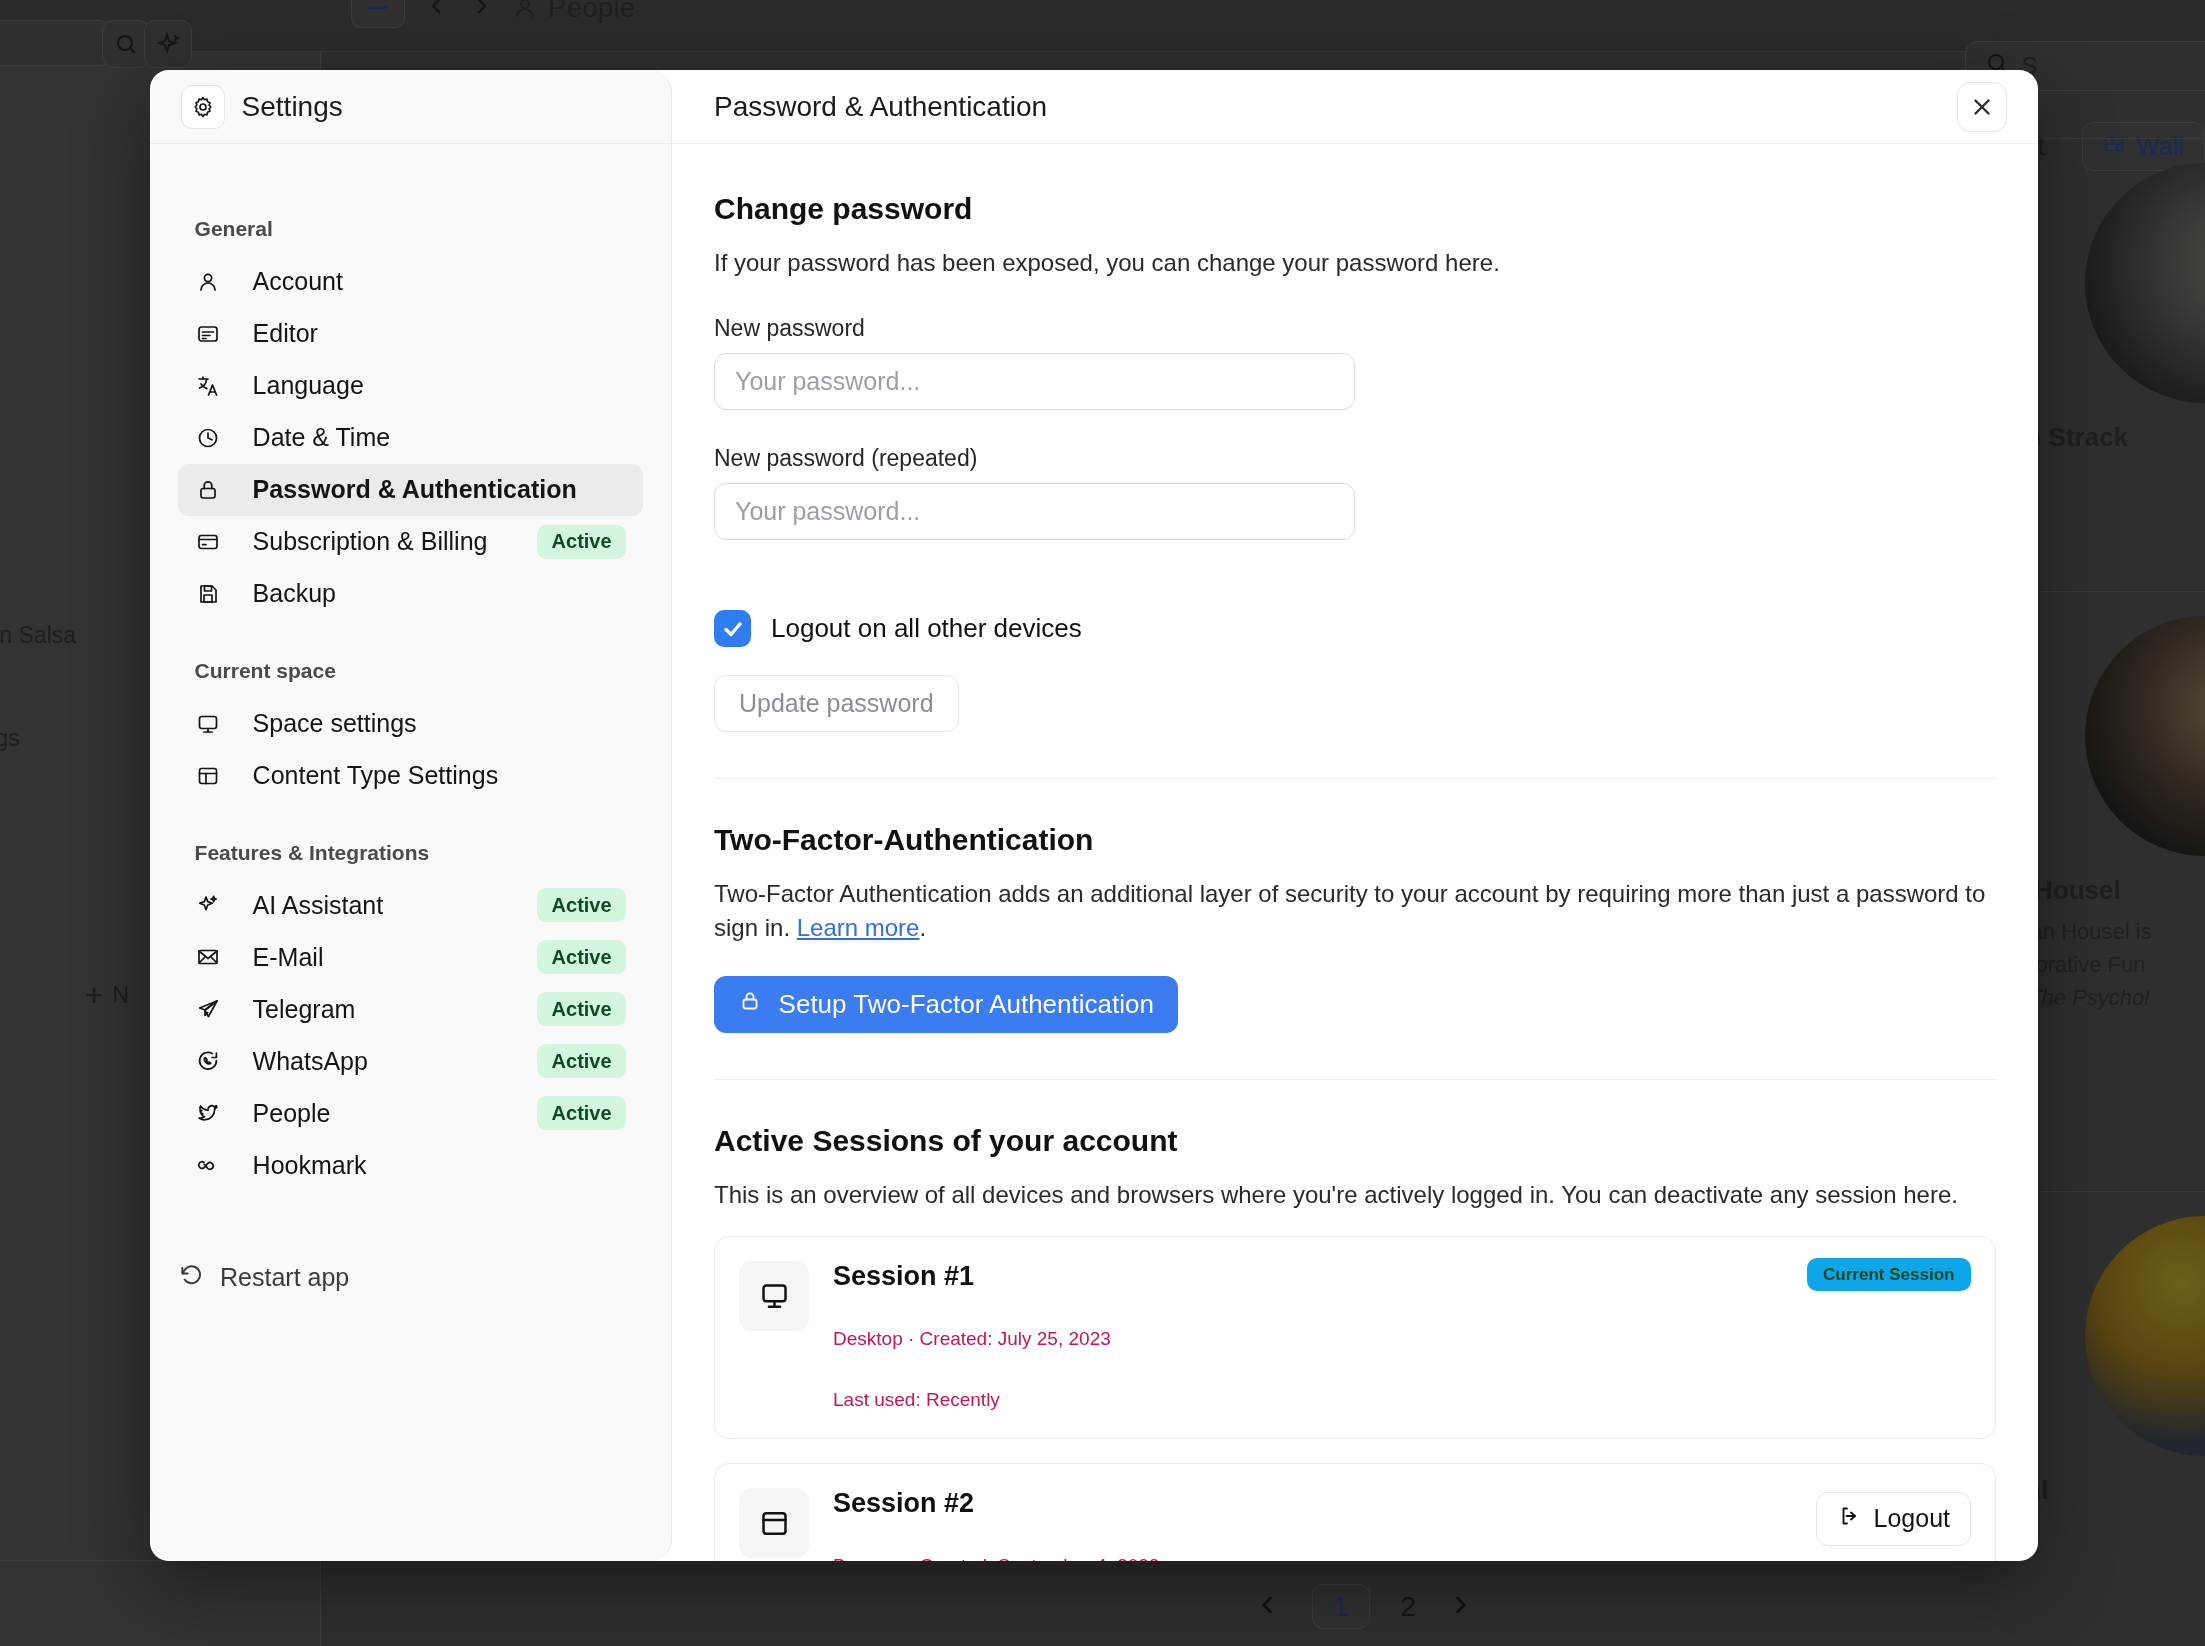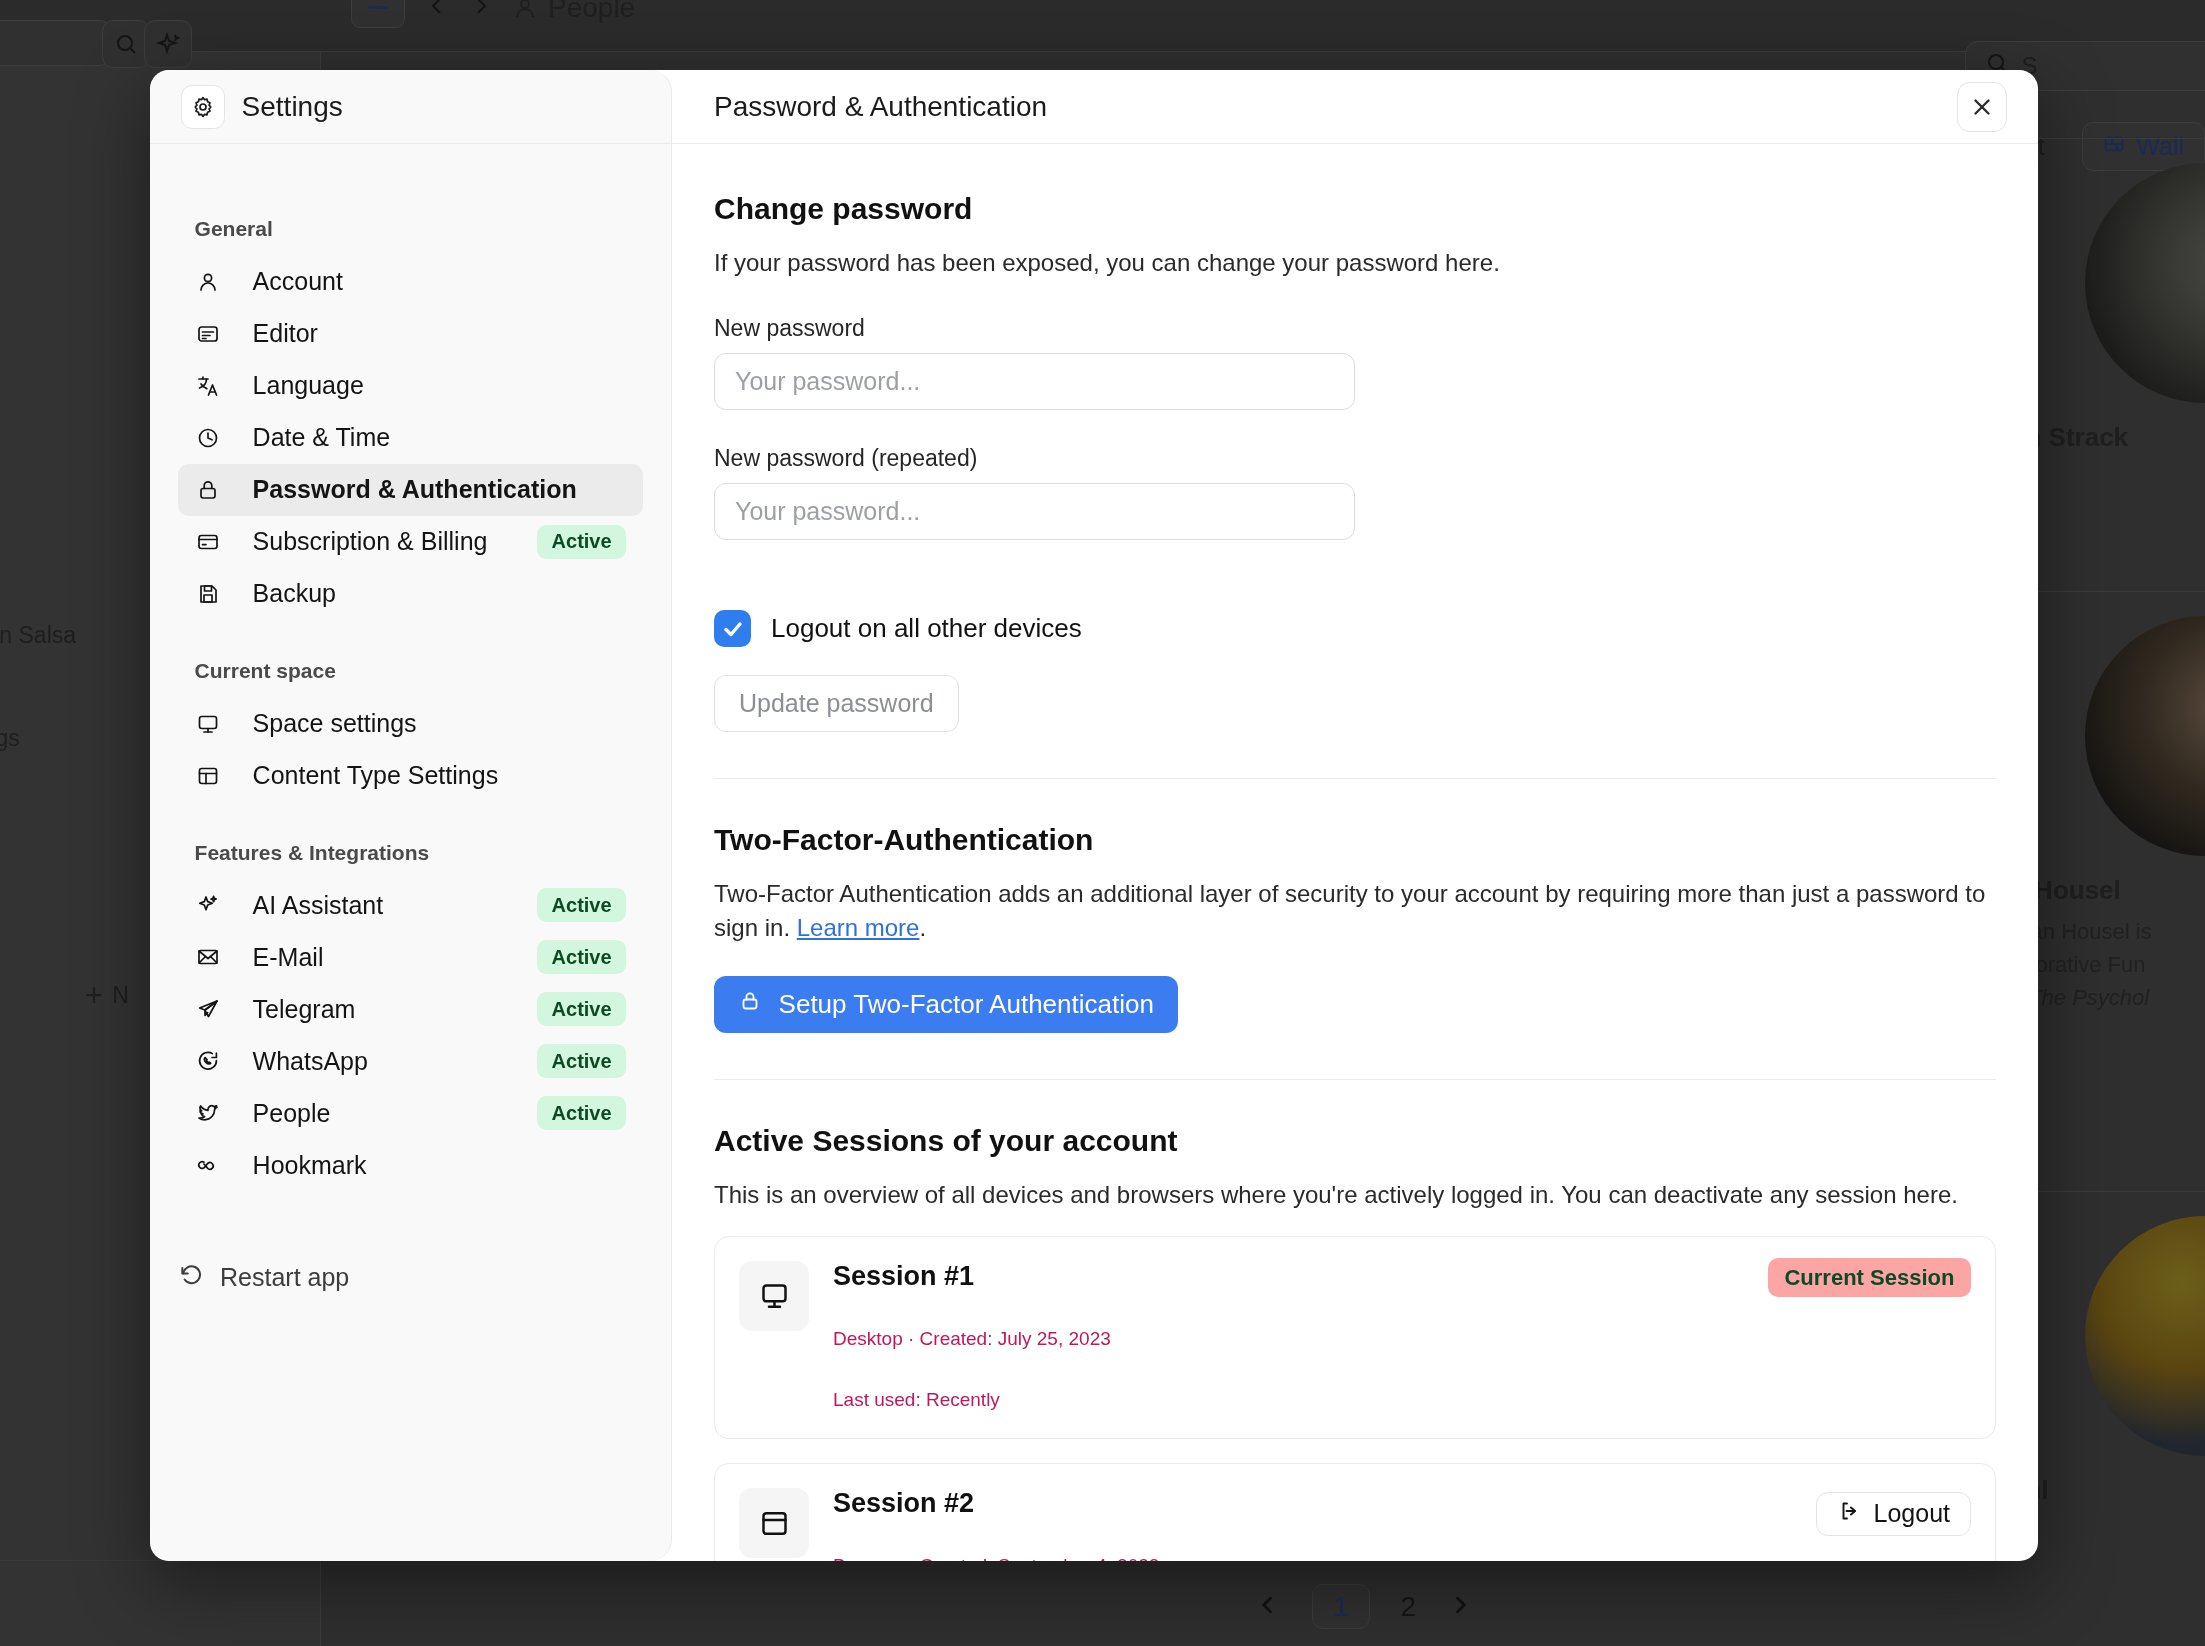--- a/index.html
+++ b/index.html
@@ -257,27 +257,27 @@
     border-radius: 13px; background: #f5f5f5;
     display: flex; align-items: center; justify-content: center;
   }
   .session-ico svg { width: 33px; height: 33px; stroke:#111; fill:none; stroke-width:1.8;
                      stroke-linecap:round; stroke-linejoin:round; }
   .session-body { flex: 1; min-width: 0; }
   .session-name { font-size: 27px; font-weight: bold; color: #111; margin-bottom: 5.5px; }
   .session-meta { font-size: 19px; color: #be185d; line-height: 1.42; margin-top: 34px; }
   .session-right { flex: 0 0 auto; padding-top: 3.7px; }
   .badge-current {
-    background: #fca5a5; color: #0d4a24;
-    font-size: 22px; font-weight: 600;
+    background: #0ea5e9; color: #0d4a24;
+    font-size: 17px; font-weight: 600;
     padding: 7.4px 16.6px; border-radius: 10px; white-space: nowrap;
   }
   .btn-logout {
     border: 0.9px solid #e4e4e4; border-radius: 12px; background:#fff;
-    height: 44px; padding: 0 20px;
+    height: 54px; padding: 0 20px;
     display:flex; align-items:center; gap: 13px;
     font-size: 25px; color:#141414; cursor:pointer;
     font-family: "Liberation Sans", sans-serif;
   }
   .btn-logout svg { width: 24px; height:24px; stroke:#141414; fill:none; stroke-width:1.9;
                     stroke-linecap:round; stroke-linejoin:round; }
 </style>
 </head>
 <body>
 

